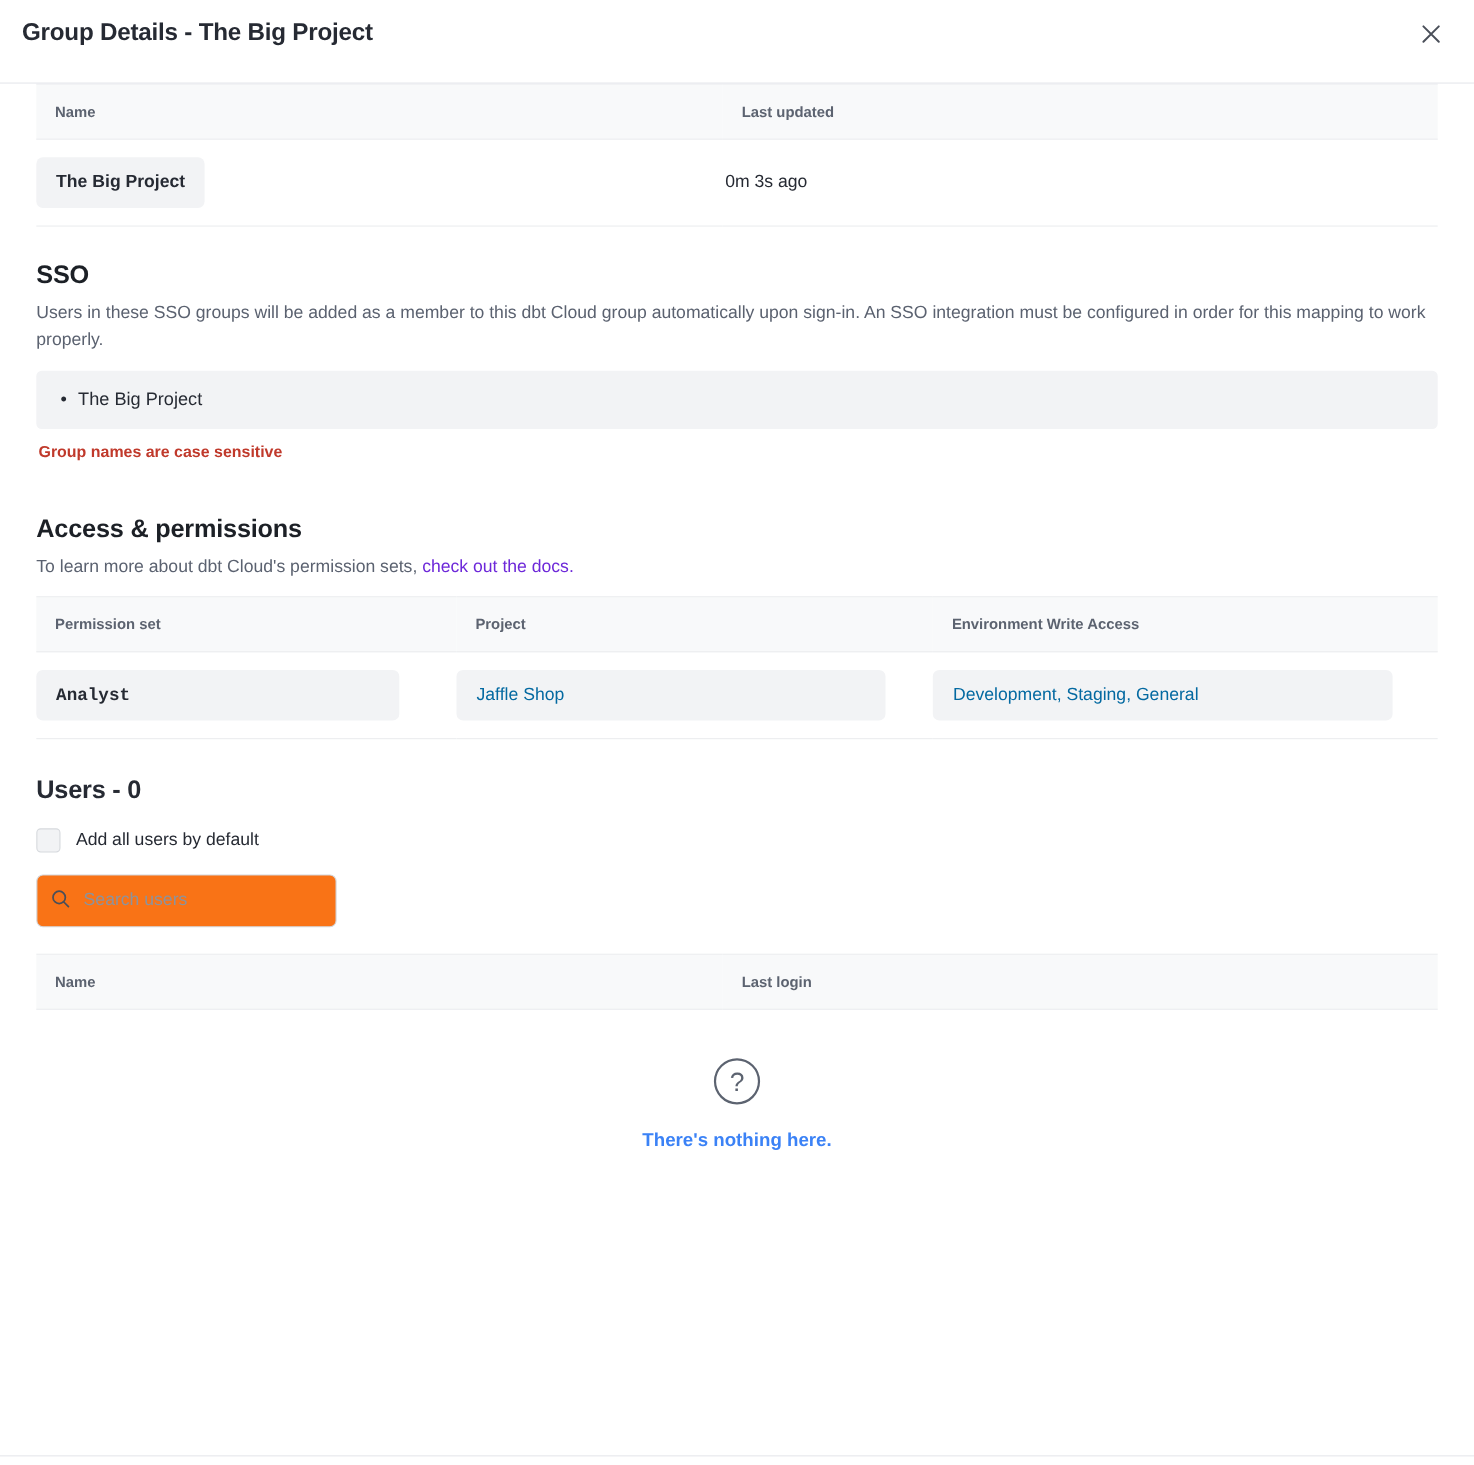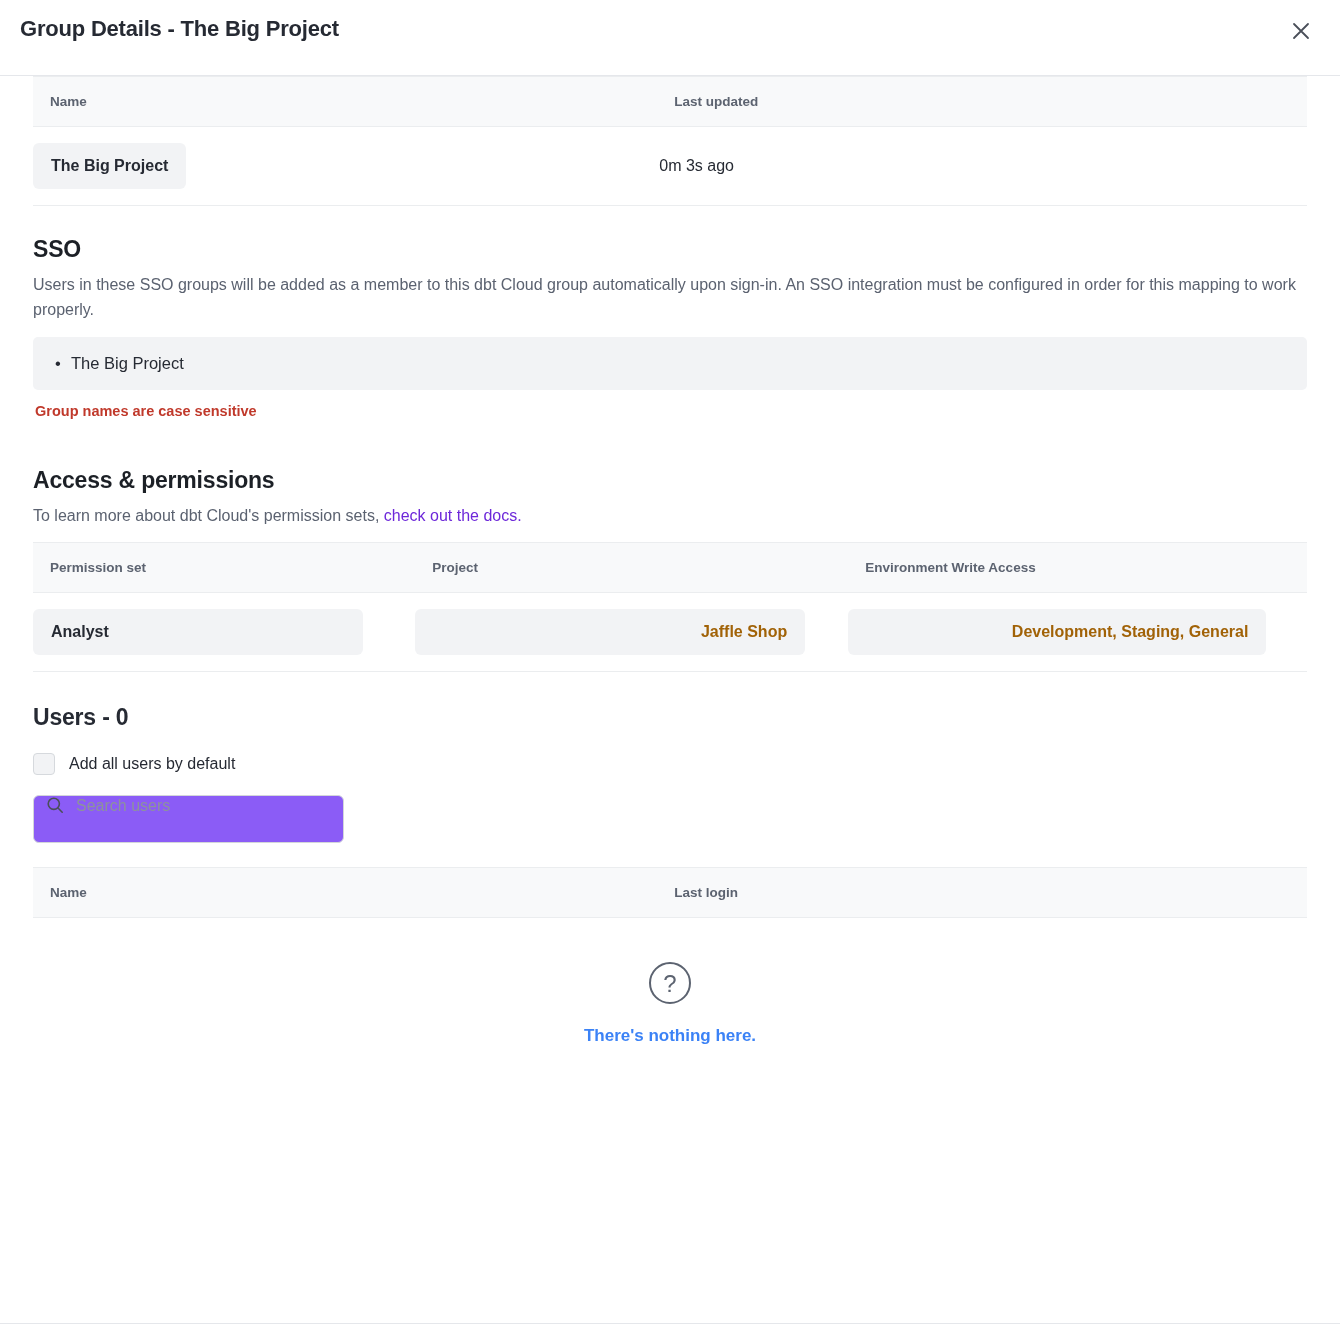--- a/index.html
+++ b/index.html
@@ -80,23 +80,22 @@
     font-size: 16px;
     font-weight: bold;
     color: #262a33;
   }
   .pill-plain {
     display: inline-block;
     background: #f2f3f5;
     border-radius: 6px;
     padding: 14px 18px;
     font-size: 16px;
-    color: #a16207;
-    font-weight: bold;
-    text-align: right;
+    color: #0369a1;
+    font-weight: normal;
   }
   .cell-text {
     font-size: 16px;
     color: #262a33;
     padding-left: 2px;
   }
 
   
   h2.section {
     font-size: 23px;
@@ -158,28 +157,28 @@
   }
   .checkbox-label {
     font-size: 16px;
     font-weight: normal;
     margin-left: 14px;
     color: #262a33;
   }
 
   .search-wrap {
     margin: 20px 0 0 0;
-    width: 311px;
+    width: 273px;
     height: 48px;
     border: 1px solid #d3d6da;
     border-radius: 6px;
     display: flex;
-    align-items: flex-start;
+    align-items: center;
     padding: 0 12px;
-    background: #8b5cf6;
+    background: #f97316;
   }
   .search-wrap svg { flex: none; }
   .search-input {
     border: none;
     outline: none;
     font-size: 16px;
     color: #262a33;
     margin-left: 10px;
     width: 100%;
     font-family: "Liberation Sans", sans-serif;
@@ -260,21 +259,21 @@
     <thead>
       <tr>
         <th style="width:30%;">Permission set</th>
         <th style="width:34%;">Project</th>
         <th>Environment Write Access</th>
       </tr>
     </thead>
     <tbody>
       <tr>
         <td>
-          <span class="pill" style="display:block;width:330px;">Analyst</span>
+          <span class="pill" style="display:block;width:330px;font-family:Liberation Mono, monospace;">Analyst</span>
         </td>
         <td>
           <span class="pill-plain" style="display:block;width:390px;">Jaffle Shop</span>
         </td>
         <td>
           <span class="pill-plain" style="display:block;width:418px;">Development, Staging, General</span>
         </td>
       </tr>
     </tbody>
   </table>

